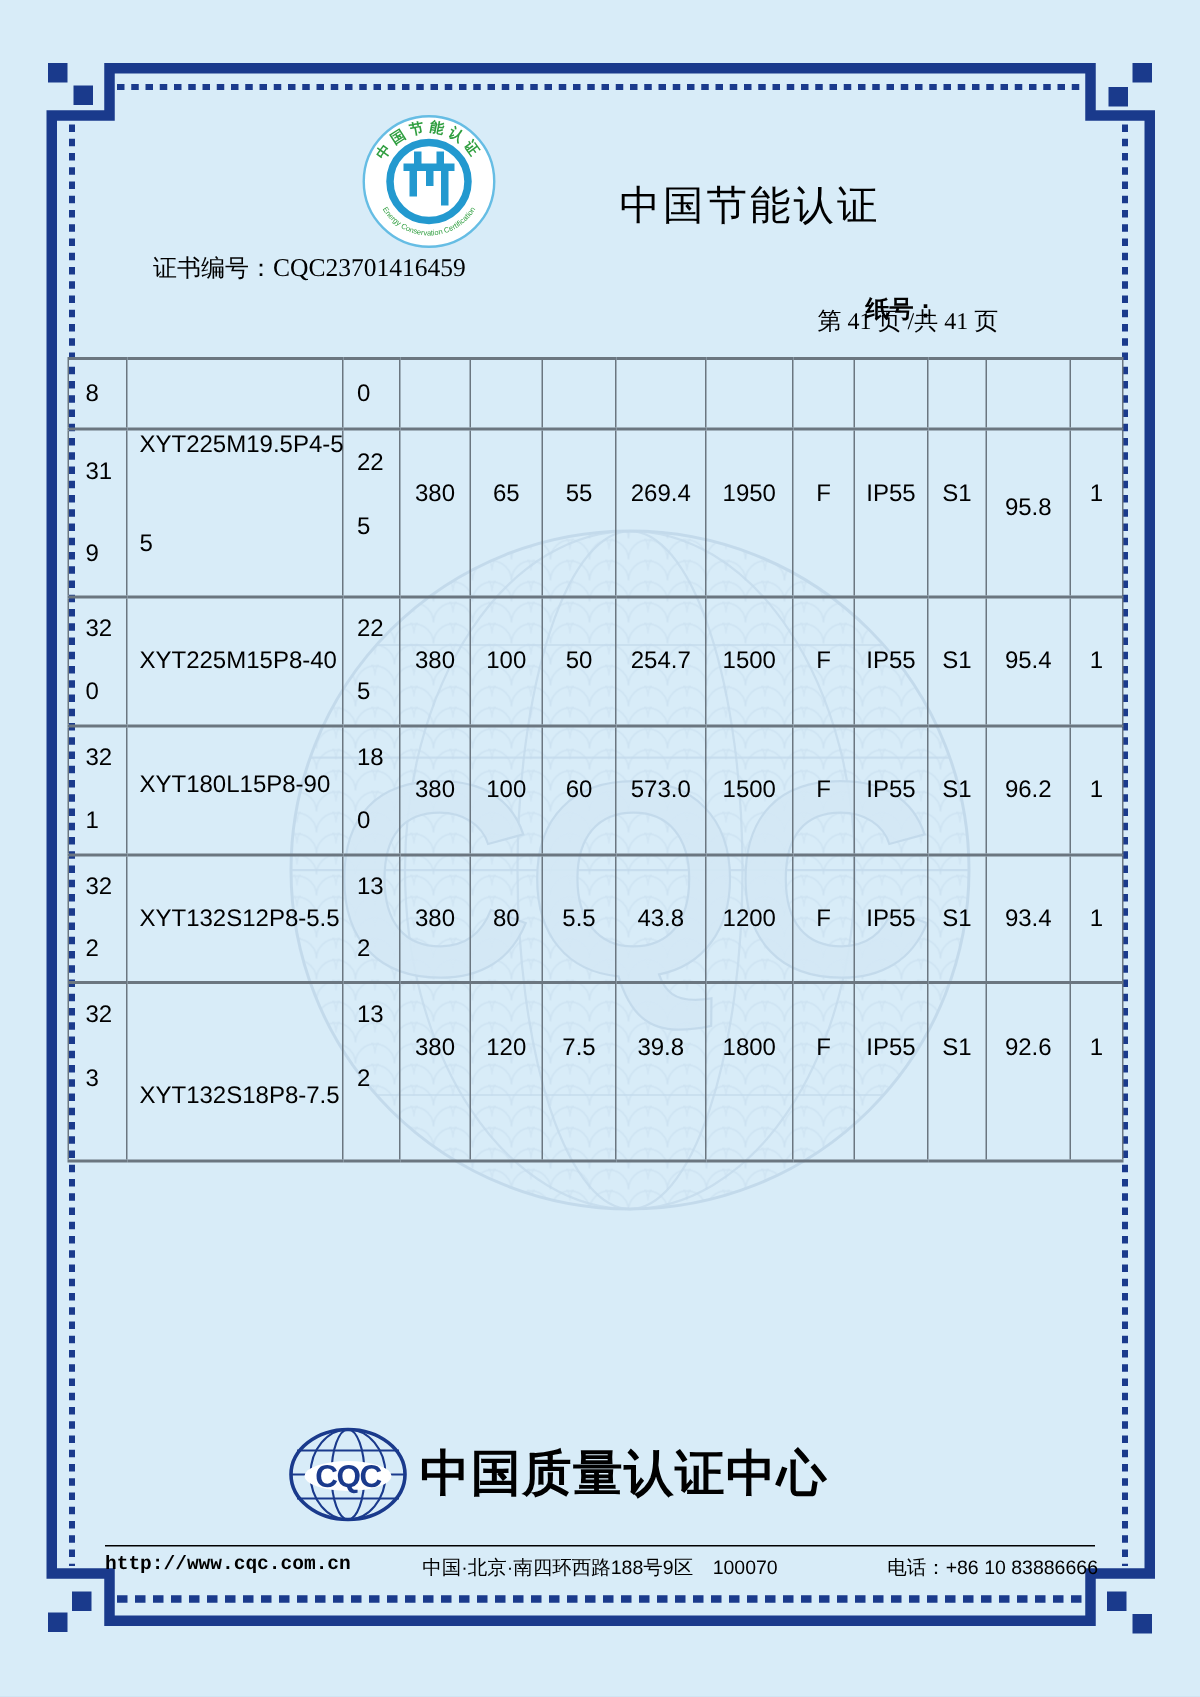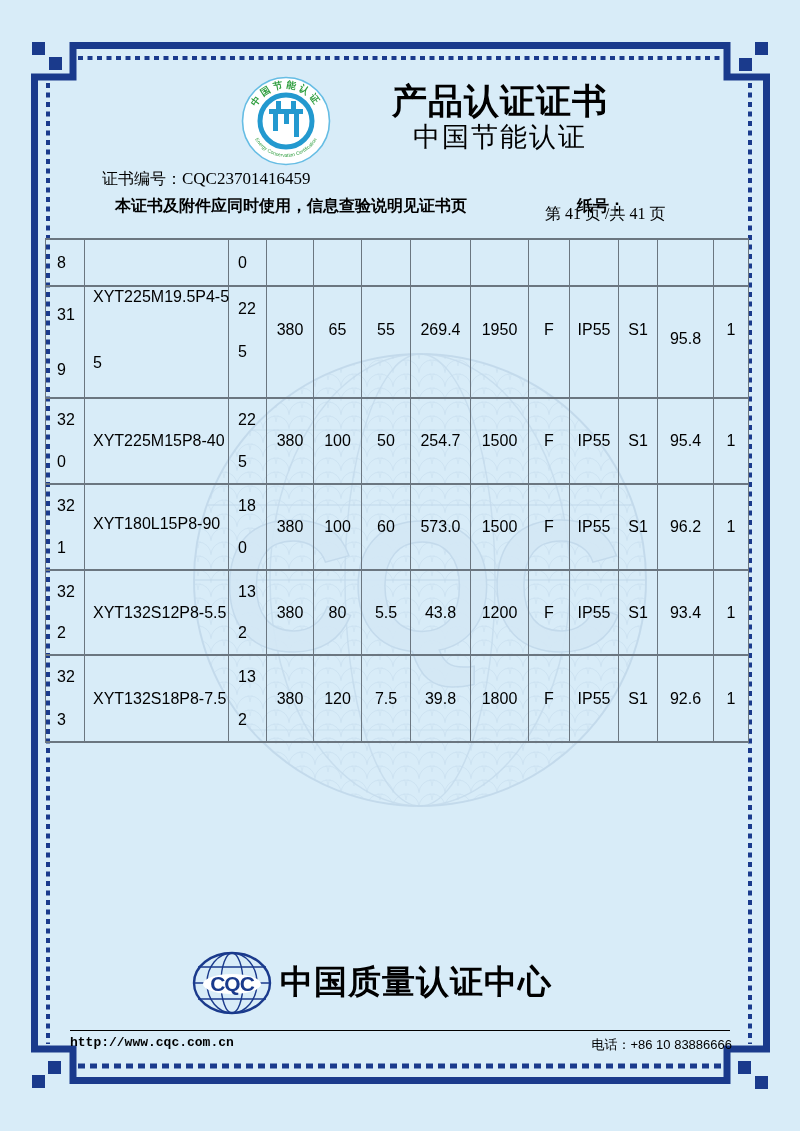--- a/index.html
+++ b/index.html
@@ -96,28 +96,26 @@
     <g fill="#2399cf">
       <rect x="-17" y="-12" width="34" height="5"></rect>
       <rect x="-10" y="-20" width="5" height="11"></rect>
       <rect x="5" y="-20" width="5" height="11"></rect>
       <rect x="-13" y="-7" width="5" height="17"></rect>
       <rect x="8" y="-7" width="5" height="23"></rect>
       <rect x="-2" y="-7" width="5" height="10"></rect>
     </g>
   </svg>
 
-  <div class="abs doc-title">产品认证证书</div>
   <div class="abs doc-subtitle">中国节能认证</div>
 
   <div class="abs meta1">
     <span>证书编号：</span><span class="certval">CQC23701416459</span>
   </div>
   <div class="abs pageinfo">第 41 页 /共 41 页</div>
-  <div class="abs meta2">本证书及附件应同时使用，信息查验说明见证书页</div>
   <div class="abs paperno">纸号：</div>
 
   <div class="abs tbl-wrap">
     <table class="data">
       <colgroup>
         <col style="width:39px">
           <col style="width:144px">
           <col style="width:38px">
         <col style="width:47px">
           <col style="width:48px">
@@ -476,21 +474,21 @@
             </td>
           </tr>
           <tr style="height: 85px;">
             <td>
               <div class="cell c0" style="height: 85px;">
                 <div class="ln">32</div>
                 <div class="ln">3</div>
               </div>
             </td>
             <td>
-              <div class="cell c1" style="height: 85px;">
+              <div class="cell c1" style="height: 85px; margin-top: 32px;">
                 <div class="ln">XYT132S18P8-7.5</div>
               </div>
             </td>
             <td>
               <div class="cell c2" style="height: 85px;">
                 <div class="ln">13</div>
                 <div class="ln">2</div>
               </div>
             </td>
             <td>
@@ -555,15 +553,16 @@
     <line x1="-34" y1="-16" x2="34" y2="-16" stroke="#1a3a8c" stroke-width="1.4"></line>
     <line x1="-38" y1="0" x2="38" y2="0" stroke="#1a3a8c" stroke-width="1.4"></line>
     <line x1="-34" y1="16" x2="34" y2="16" stroke="#1a3a8c" stroke-width="1.4"></line>
     <ellipse cx="0" cy="1" rx="29" ry="10" fill="#ffffff"></ellipse>
     <text x="0" y="8" text-anchor="middle" font-family="Liberation Sans, sans-serif" font-size="21" font-weight="bold" letter-spacing="-1" fill="#1a3a8c">CQC</text>
   </svg>
   <div class="abs org-name">中国质量认证中心</div>
 
   <div class="abs rule"></div>
   <div class="abs f-url">http://www.cqc.com.cn</div>
+  <div class="abs f-addr">中国·北京·南四环西路188号9区　100070</div>
   <div class="abs f-phone">电话：+86 10 83886666</div>
 
 </div>
 
 </body></html>

